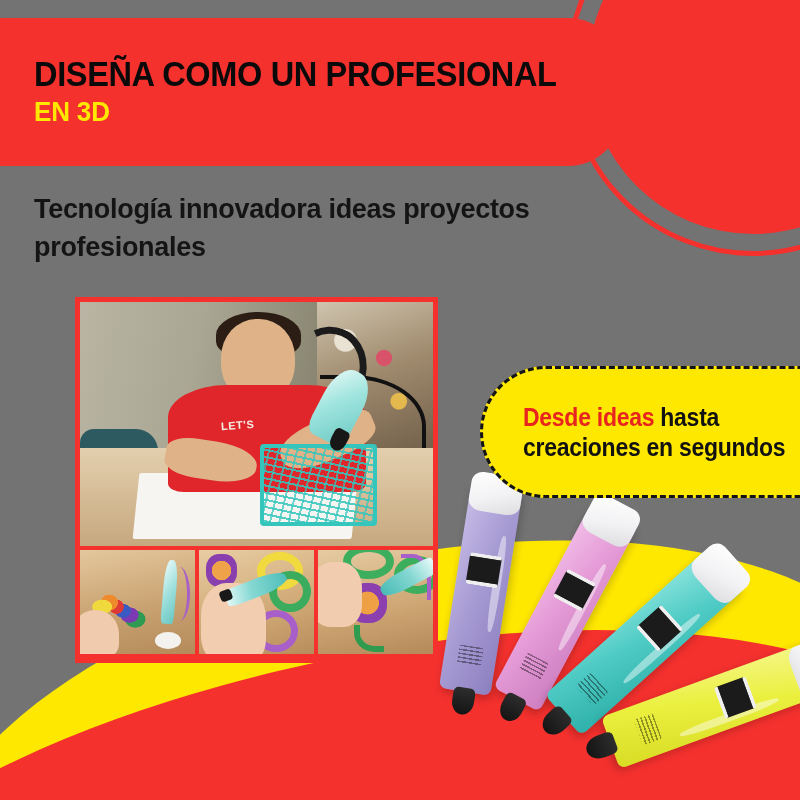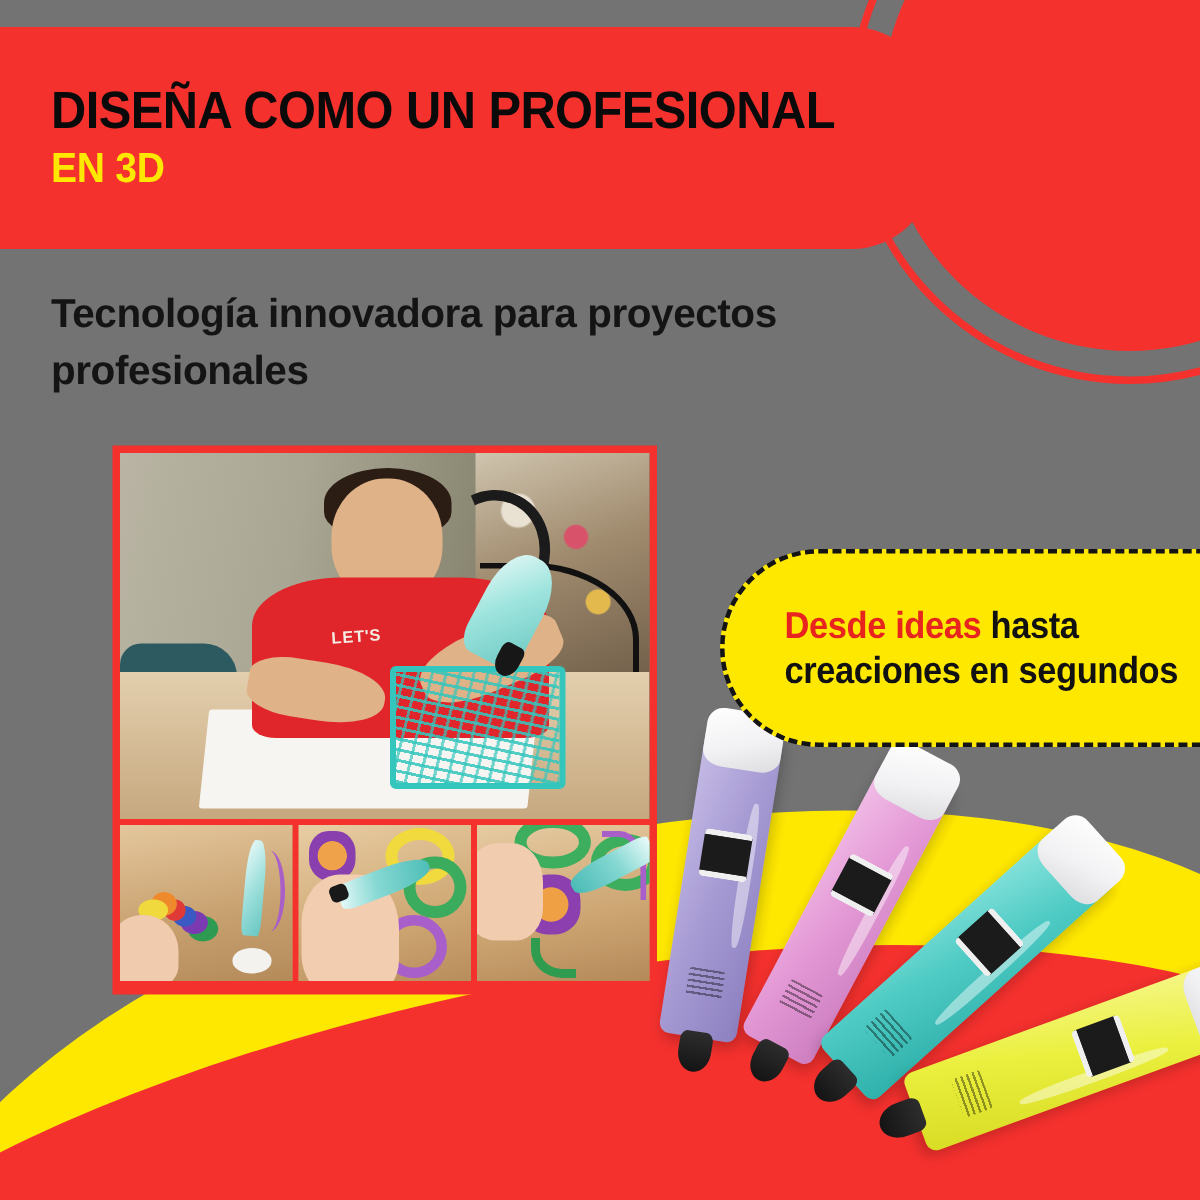--- a/index.html
+++ b/index.html
@@ -398,21 +398,21 @@
     <div class="corner-circle"></div>
     <div class="wave-yellow"></div>
     <div class="wave-red"></div>
   </div>
 
   <div class="header-banner">
     <div class="title-main">DISEÑA COMO UN PROFESIONAL</div>
     <div class="title-sub">EN 3D</div>
   </div>
 
-  <div class="subtitle">Tecnología innovadora para proyectos profesionales</div>
+  <div class="subtitle">Tecnología innovadora ideas proyectos profesionales</div>
 
   <div class="collage">
 
     <div class="photo-main">
       <div class="mp-wall"></div>
       <div class="mp-shelf"></div>
       <div class="mp-shelf-items"></div>
       <div class="mp-chair"></div>
       <div class="mp-lamp"></div>
       <div class="mp-cable"></div>

